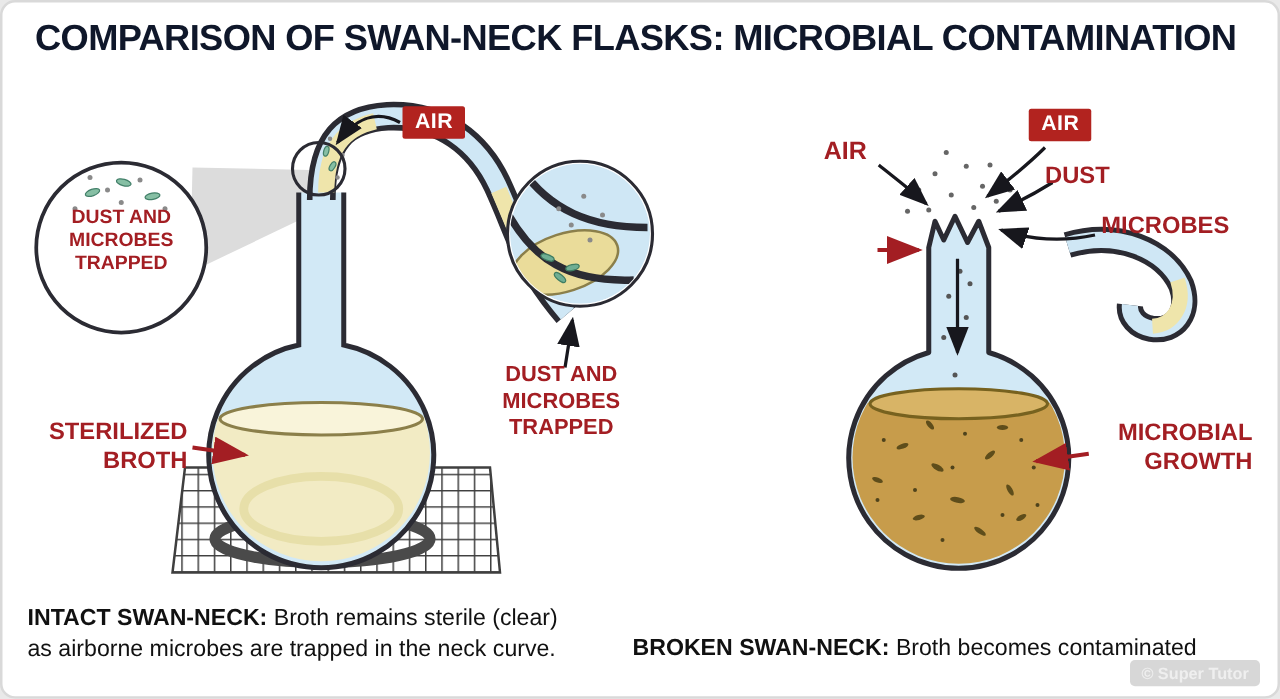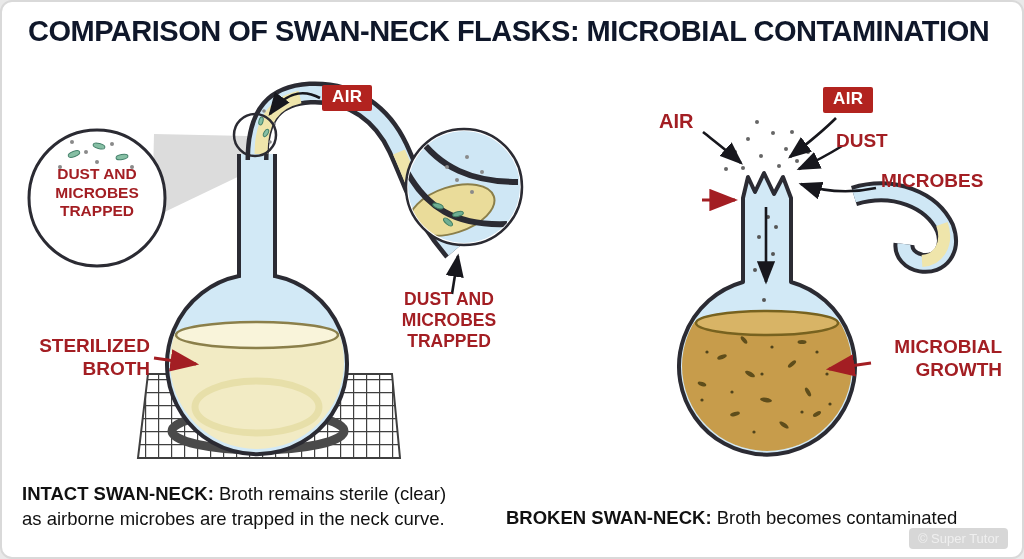--- a/index.html
+++ b/index.html
@@ -6,21 +6,21 @@
   .stage{position:relative;width:1024px;height:559px;background:#ffffff;border:2px solid #d9d9d9;
          border-radius:12px;overflow:hidden;box-sizing:border-box;margin:0 auto;}
   .abs{position:absolute;}
   .title{left:26px;top:13px;font-size:29px;font-weight:800;color:#0f172a;letter-spacing:-0.5px;white-space:nowrap;}
   .badge{display:inline-block;background:#b2231f;color:#ffffff;font-weight:bold;font-size:17px;
          padding:2px 10px 4px;border-radius:2px;letter-spacing:.4px;}
   .redlabel{color:#a31e23;font-weight:bold;line-height:1.2;white-space:pre-line;}
   .caption{font-size:18.5px;line-height:1.35;color:#111111;}
   .cap-bold{font-weight:bold;}
   .watermark{right:14px;bottom:8px;font-size:13px;color:#efefef;background:rgba(140,140,140,0.35);
-             padding:3px 9px;border-radius:4px;}
+             padding:3px 9px;border-radius:4px;font-weight:bold;}
   svg{display:block;}
 </style>
 </head>
 <body>
 
 <div class="stage">
 
   <svg class="abs" style="left:0;top:0;" width="1024" height="559" viewBox="0 0 1024 559">
     <defs>
       <marker id="ab" markerWidth="9" markerHeight="7" refX="8" refY="3.5" orient="auto">

